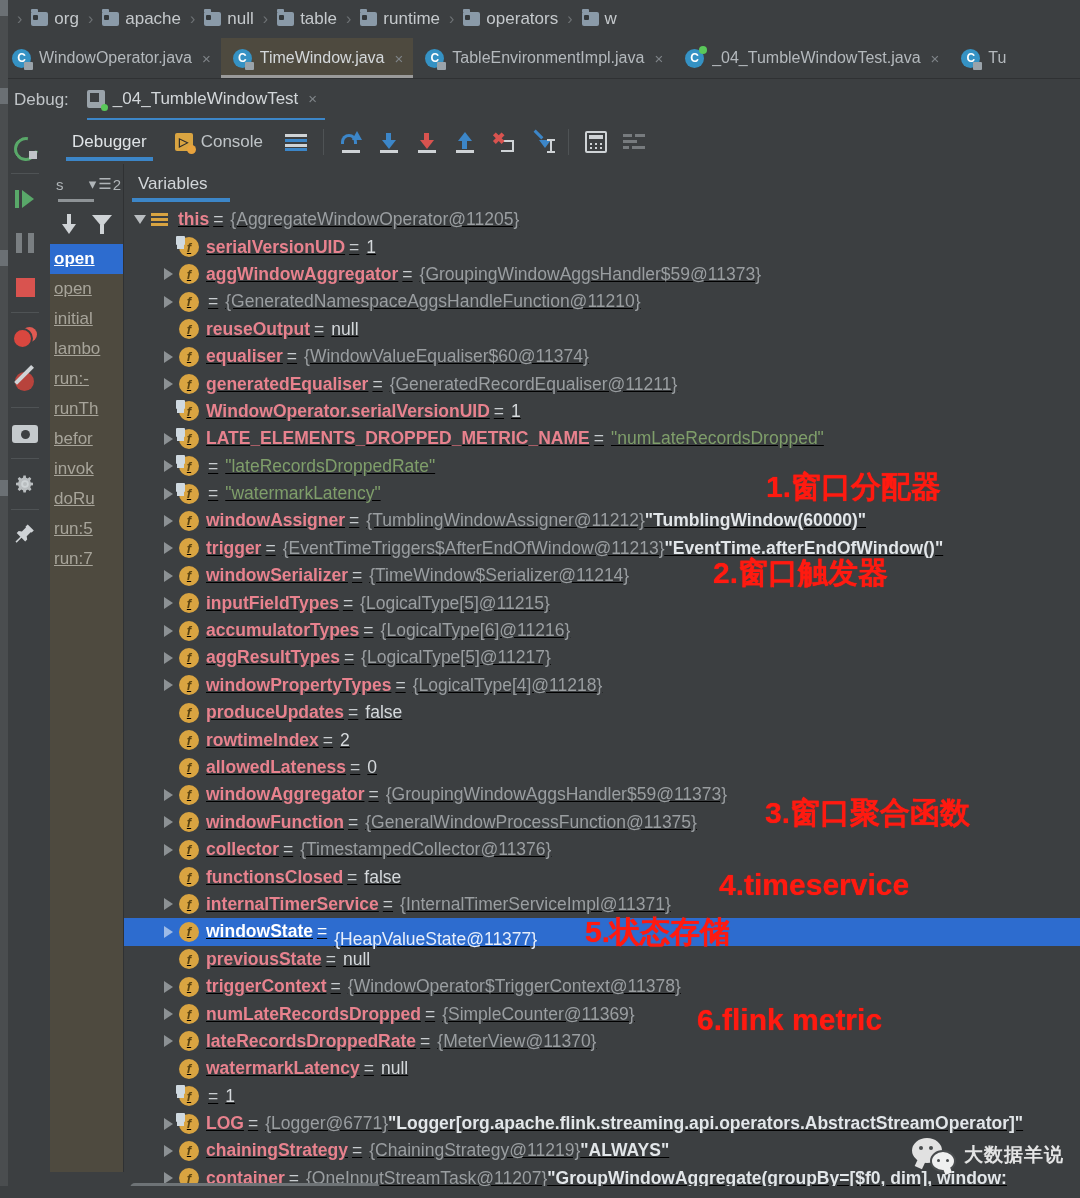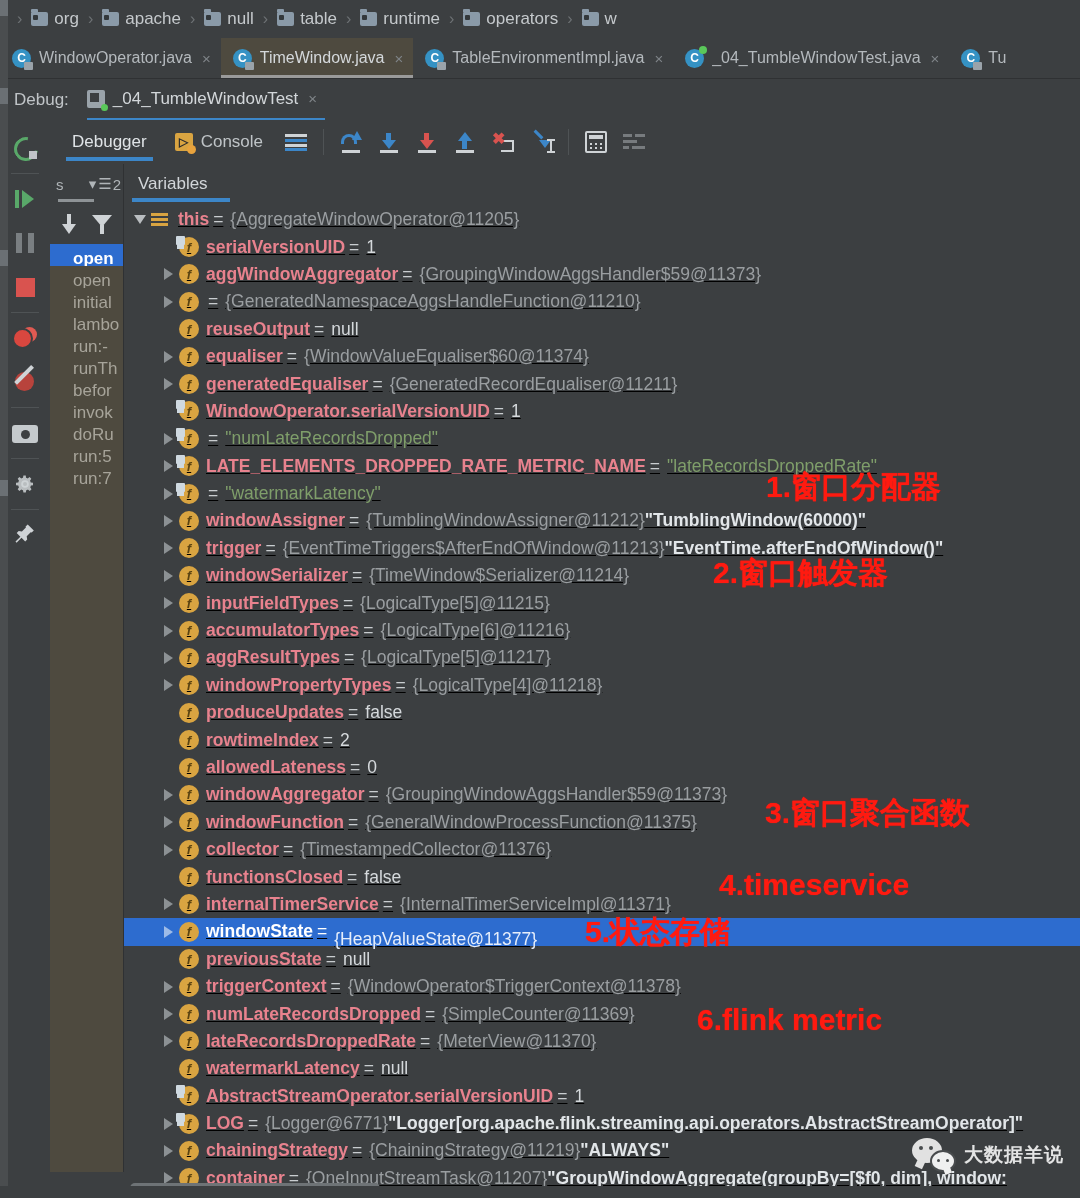--- a/index.html
+++ b/index.html
@@ -438,25 +438,25 @@
     border-right: 10px solid transparent;
     border-top: 12px solid #cfd3d6;
   }
   .ico-filter::after {
     content: ""; position: absolute; left: 8px; top: 11px;
     width: 4px; height: 9px; background: #cfd3d6;
   }
 
   .frames-list { flex: 1 1 auto; background: #4e4a3f; overflow: hidden; }
   .frame-item {
-    height: 22px; line-height: 30px;
-    padding-left: 23px;
+    height: 30px; line-height: 30px;
+    padding-left: 4px;
     font-size: 17px;
     color: #a7a49a;
-    white-space: nowrap; overflow: hidden;
+    white-space: nowrap; overflow: hidden; text-decoration: underline;
   }
   .frame-item.selected {
     background: #2d6ccf; color: #ffffff; font-weight: bold;
   }
 
   
   .vars-pane {
     flex: 1 1 auto; min-width: 0;
     background: #3c3f41;
     display: flex; flex-direction: column;
@@ -926,29 +926,29 @@
               <span class="vicon field stat">f</span>
               <span class="vname">WindowOperator.serialVersionUID</span>
               <span class="veq">=</span>
               <span class="vlit">1</span>
             </div>
             <div class="vrow" style="padding-left: 36px;">
               <span class="vtoggle">
                 <span class="tri-r"></span>
               </span>
               <span class="vicon field stat">f</span>
+              <span class="vname">LATE_ELEMENTS_DROPPED_METRIC_NAME</span>
               <span class="veq">=</span>
               <span class="vstr">"numLateRecordsDropped"</span>
             </div>
             <div class="vrow" style="padding-left: 36px;">
               <span class="vtoggle">
                 <span class="tri-r"></span>
               </span>
               <span class="vicon field stat">f</span>
-              <span class="vname">LATE_ELEMENTS_DROPPED_RATE_METRIC_NAME</span>
               <span class="veq">=</span>
               <span class="vstr">"lateRecordsDroppedRate"</span>
             </div>
             <div class="vrow" style="padding-left: 36px;">
               <span class="vtoggle">
                 <span class="tri-r"></span>
               </span>
               <span class="vicon field stat">f</span>
               <span class="veq">=</span>
               <span class="vstr">"watermarkLatency"</span>
@@ -1128,21 +1128,20 @@
             <div class="vrow" style="padding-left: 36px;">
               <span class="vtoggle"></span>
               <span class="vicon field">f</span>
               <span class="vname">watermarkLatency</span>
               <span class="veq">=</span>
               <span class="vlit">null</span>
             </div>
             <div class="vrow" style="padding-left: 36px;">
               <span class="vtoggle"></span>
               <span class="vicon field stat">f</span>
-              <span class="vname">AbstractStreamOperator.serialVersionUID</span>
               <span class="veq">=</span>
               <span class="vlit">1</span>
             </div>
             <div class="vrow" style="padding-left: 36px;">
               <span class="vtoggle">
                 <span class="tri-r"></span>
               </span>
               <span class="vicon field stat">f</span>
               <span class="vname">LOG</span>
               <span class="veq">=</span>

